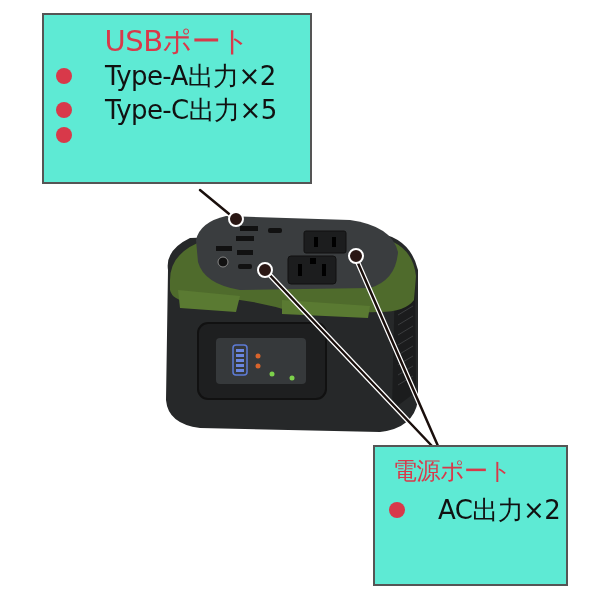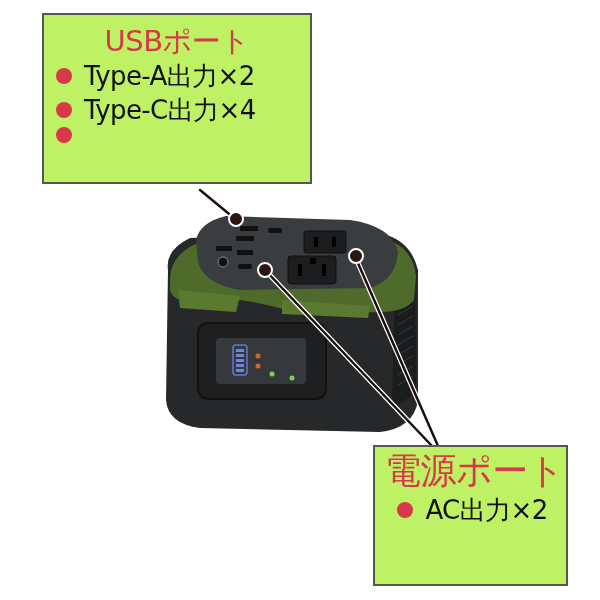--- a/index.html
+++ b/index.html
@@ -1,25 +1,25 @@
 <!DOCTYPE html>
 <html><head>
 <meta charset="utf-8">
 <style>
   html, body { margin:0; padding:0; background:#ffffff; }
   body { width:600px; height:600px; position:relative; overflow:hidden; font-family:"DejaVu Sans", sans-serif; }
-  .callout { position:absolute; background:#bef264; border:2px solid #555; box-sizing:border-box; }
+  .callout { position:absolute; background:#5eead4; border:2px solid #555; box-sizing:border-box; }
   .callout-top { left:42px; top:13px; width:270px; height:171px; }
   .callout-bottom { left:373px; top:445px; width:195px; height:141px; }
   .callout-title { color:#d8394a; text-align:center; font-size:29px; line-height:36px; letter-spacing:-0.5px; }
-  .callout-bottom .callout-title { text-align:left; padding-left:10px; font-size:36px; }
-  .item { display:flex; align-items:center; font-size:26px; line-height:34px; color:#111; white-space:nowrap; letter-spacing:-0.6px; }
+  .callout-bottom .callout-title { text-align:left; padding-left:18px; font-size:24px; }
+  .item { display:flex; align-items:center; font-size:26px; line-height:34px; color:#111; white-space:nowrap; letter-spacing:-0.6px;gap:21px; }
   .dot { width:16px; height:16px; border-radius:50%; background:#d8394a; display:inline-block; margin:0 12px 0 0; flex:none; }
   .callout-top .item { padding-left:12px; }
-  .callout-bottom .item { padding-left:4px;justify-content:center; }
+  .callout-bottom .item { padding-left:14px; }
   .callout-top .callout-title { margin-top:8px; margin-bottom:0; }
   .callout-bottom .callout-title { margin-top:6px; margin-bottom:4px; }
   svg.device { position:absolute; left:0; top:0; }
 </style>
 </head>
 <body>
 
 <svg class="device" width="600" height="600" viewBox="0 0 600 600">
 
   <path d="M168 270 Q165 250 190 238 L372 232 Q410 236 418 270 L418 400 Q414 428 380 432 L200 428 Q168 424 166 400 Z" fill="#262829"></path>
@@ -91,21 +91,21 @@
 </svg>
 
 <div class="callout callout-top">
   <div class="callout-title">USBポート</div>
   <div class="item">
     <span class="dot"></span>
     <span>Type-A出力×2</span>
   </div>
   <div class="item">
     <span class="dot"></span>
-    <span>Type-C出力×4</span>
+    <span>Type-C出力×5</span>
   </div>
   <div class="item">
     <span class="dot"></span>
   </div>
 </div>
 
 <div class="callout callout-bottom">
   <div class="callout-title">電源ポート</div>
   <div class="item">
     <span class="dot"></span>

